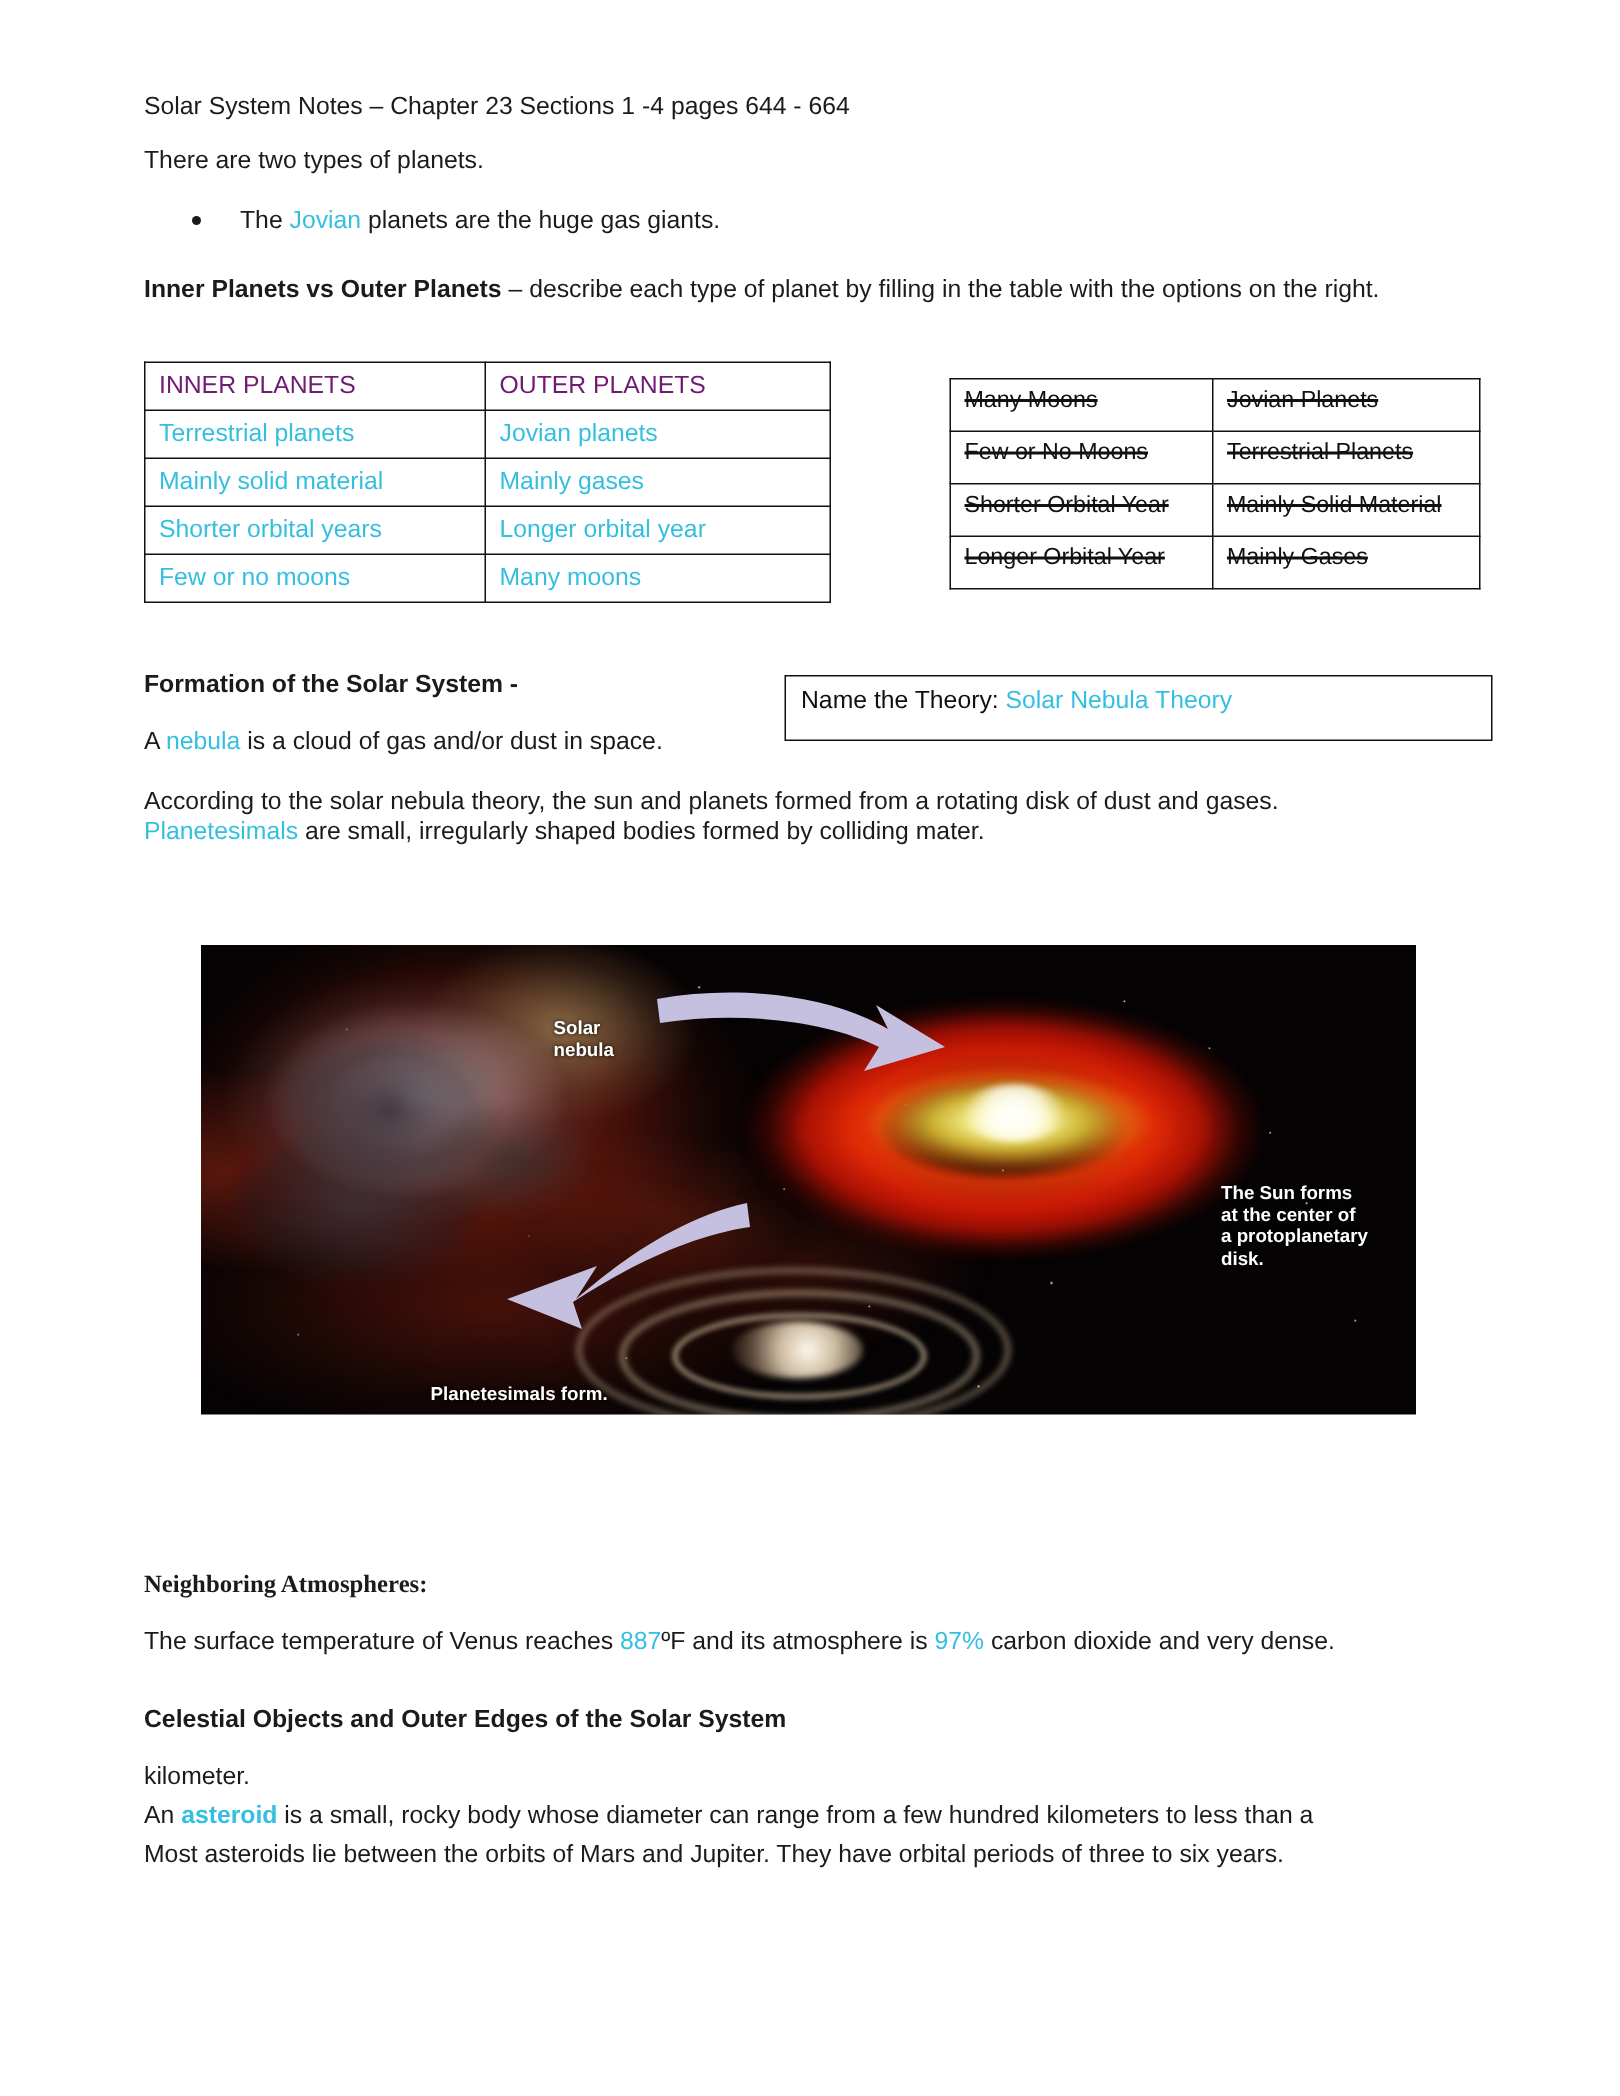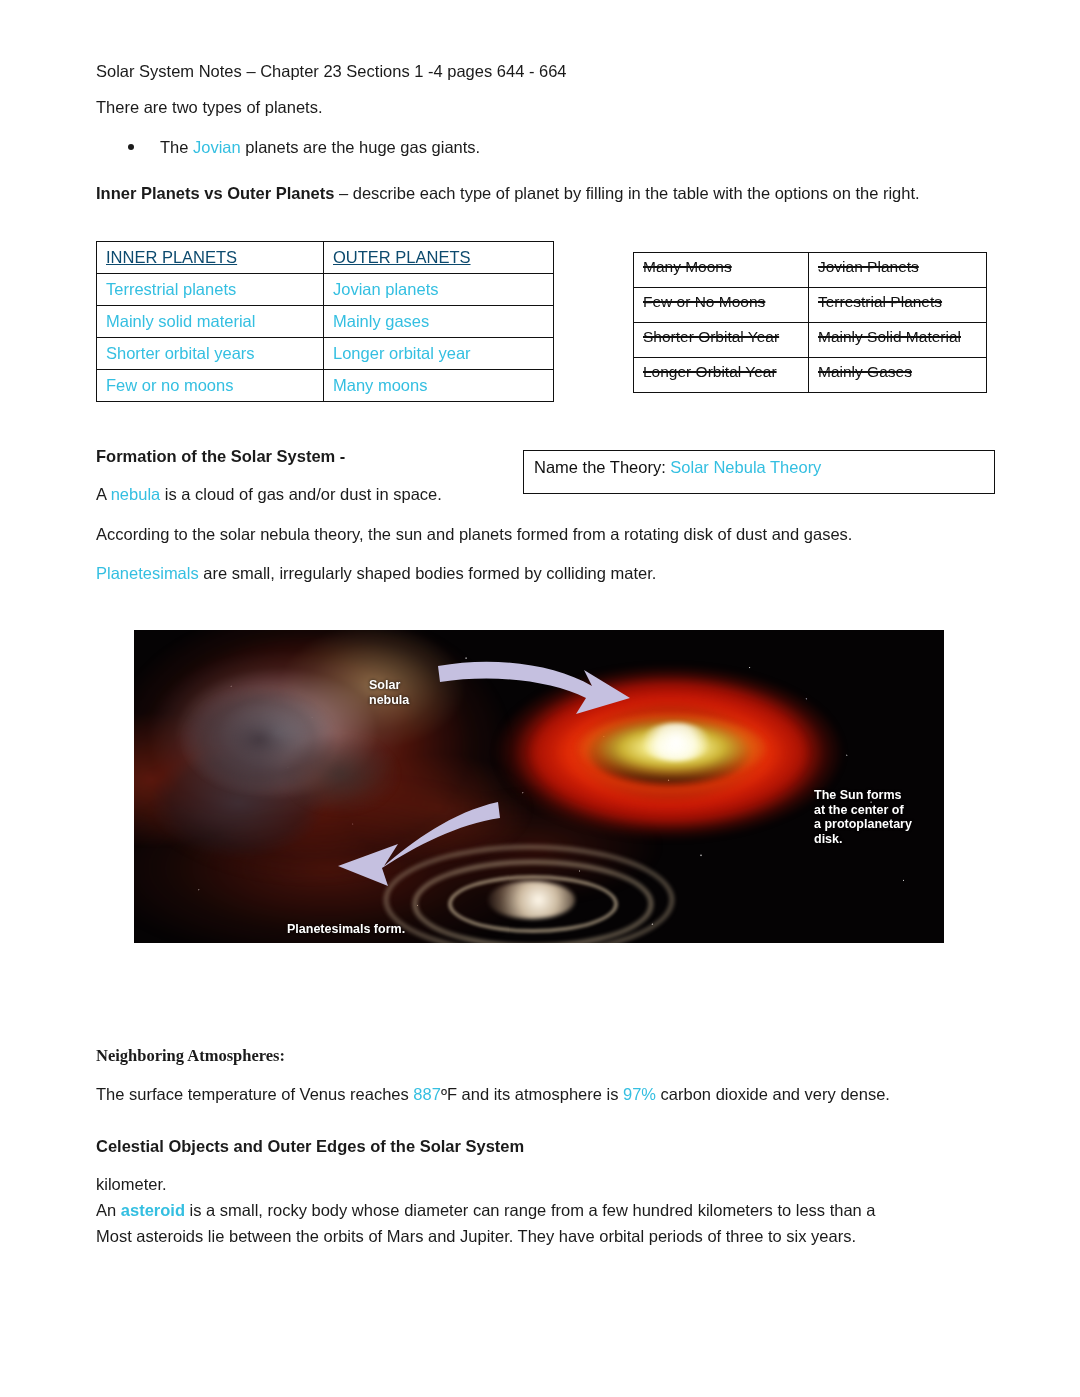--- a/index.html
+++ b/index.html
@@ -80,21 +80,21 @@
   }
   #left-table {
     position: absolute;
     left: 96px;
     top: 241px;
     width: 457px;
   }
   #left-table col.c1 { width: 227px; }
   #left-table col.c2 { width: 230px; }
   #left-table td { height: 23px; }
-  .hdr-cell { color: #0c4a6e; text-decoration: underline; }
+  .hdr-cell { color: #701a75; }
   .val-cell { color: #34bfe1; }
 
   #right-table {
     position: absolute;
     left: 633px;
     top: 252px;
     width: 353px;
   }
   #right-table col.c1 { width: 175px; }
   #right-table col.c2 { width: 178px; }
@@ -344,21 +344,21 @@
   </div>
 
   <div class="blk" style="top:481px;">
     <div class="line"><span>A </span><span class="cy">nebula</span><span> is a cloud of gas and/or dust in space.</span></div>
   </div>
 
   <div class="blk" style="top:521px;">
     <div class="line">According to the solar nebula theory, the sun and planets formed from a rotating disk of dust and gases.</div>
   </div>
 
-  <div class="blk" style="top:560px;">
+  <div class="blk" style="top:541px;">
     <div class="line"><span class="cy">Planetesimals</span><span> are small, irregularly shaped bodies formed by colliding mater.</span></div>
   </div>
 
   <div id="theory-box">
     <span>Name the Theory: </span><span class="cy">Solar Nebula Theory</span>
   </div>
 
   <div id="figure">
     <div class="starfield"></div>
     <div class="cloud-haze"></div>

